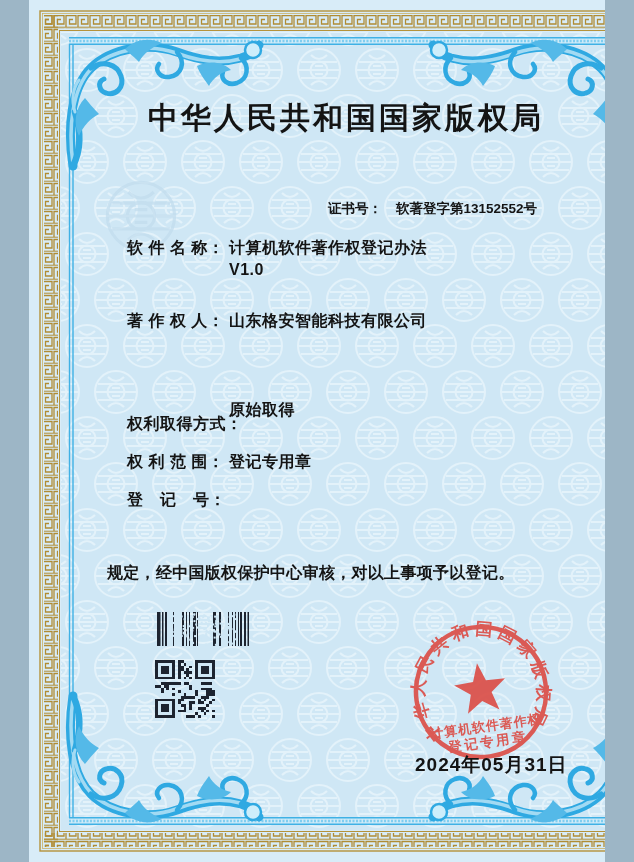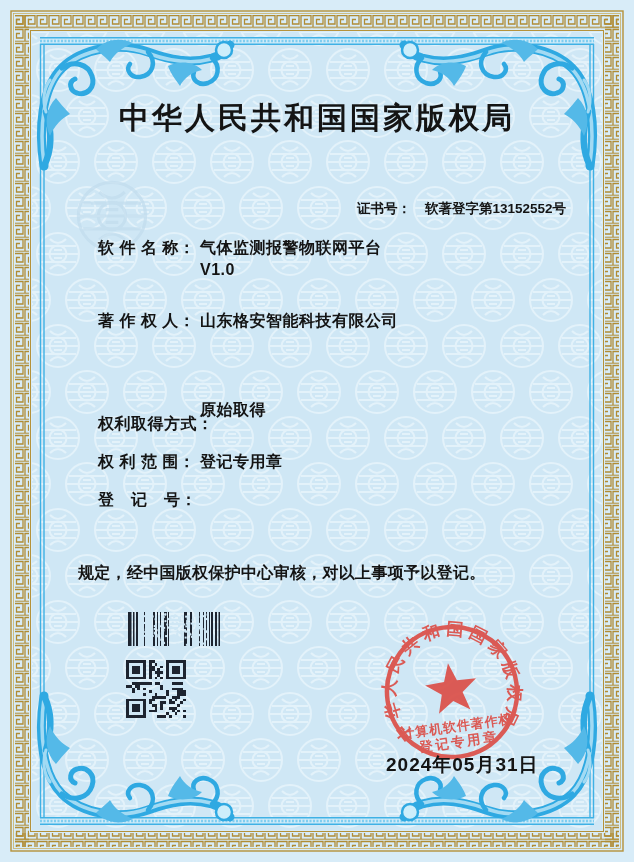--- a/index.html
+++ b/index.html
@@ -1,21 +1,21 @@
 <!DOCTYPE html>
 <html style="--paper: #d8ecf8; --inner-paper: #cfe7f5; --gold-border: #b5923a; --ornament-blue: #38ade3; --seal-red: #dc4f48; --ink: #141414; --code-ink: #1d2430;"><head>
 <meta charset="utf-8">
 <style>
   :root{
     --paper:#d8ecf8; --inner-paper:#cfe7f5; --gold-border:#b5923a;
     --ornament-blue:#38ade3; --seal-red:#dc4f48; --ink:#141414; --code-ink:#1d2430;
   }
   html,body{margin:0;padding:0;background:#9db6c6;}
   #page{
-    position:relative; width:634px; height:862px; margin:0 auto;
+    position:relative; width:576px; height:862px; margin:0 auto;
     background:var(--paper); overflow:hidden;
     font-family:"Liberation Sans","DejaVu Sans",sans-serif; color:var(--ink);text-decoration:underline;
   }
   #deco{position:absolute;left:0;top:0;}
   .abs{position:absolute;white-space:nowrap;}
   .t1{left:0;top:98px;width:634px;text-align:center;font-family:"Liberation Serif","DejaVu Serif",serif;
       font-weight:700;font-size:30px;letter-spacing:3px;}
   .t2{left:0;top:142px;width:634px;text-align:center;font-family:"Liberation Serif","DejaVu Serif",serif;
       font-weight:700;font-size:30px;letter-spacing:4px;}
   .certno{top:200px;right:68px;font-size:13.5px;font-weight:700;}
@@ -102,21 +102,21 @@
     <use href="#flor" xlink:href="#flor" transform="translate(598,826) scale(-1,-1)"></use>
   </svg>
 
   <div class="abs t1">中华人民共和国国家版权局</div>
 
   <div class="abs certno">
     <span>证书号：</span><span class="sp"></span><span>软著登字第13152552号</span>
   </div>
 
   <div class="abs lbl" style="top:238px">软 件 名 称：</div>
-  <div class="abs val" style="top:238px">气体监测报警物联网平台</div>
+  <div class="abs val" style="top:238px">计算机软件著作权登记办法</div>
   <div class="abs val" style="top:261px">V1.0</div>
 
   <div class="abs lbl" style="top:311px">著 作 权 人：</div>
   <div class="abs val" style="top:311px">山东格安智能科技有限公司</div>
 
   <div class="abs lbl" style="top:414px">权利取得方式：</div>
   <div class="abs val" style="top:400px">原始取得</div>
 
   <div class="abs lbl" style="top:452px">权 利 范 围：</div>
   <div class="abs val" style="top:452px">登记专用章</div>

